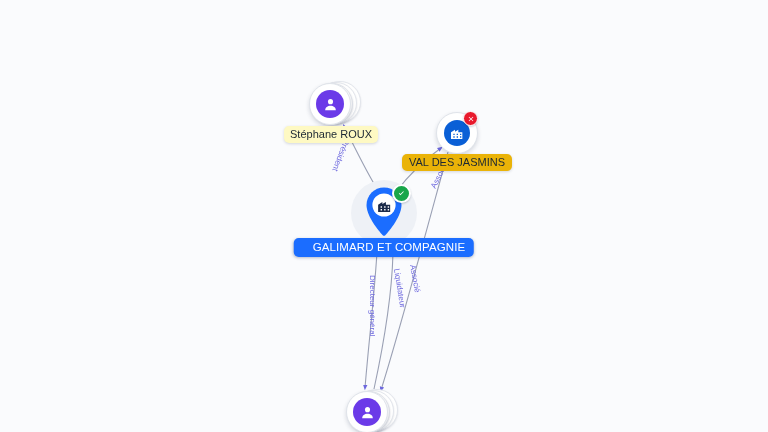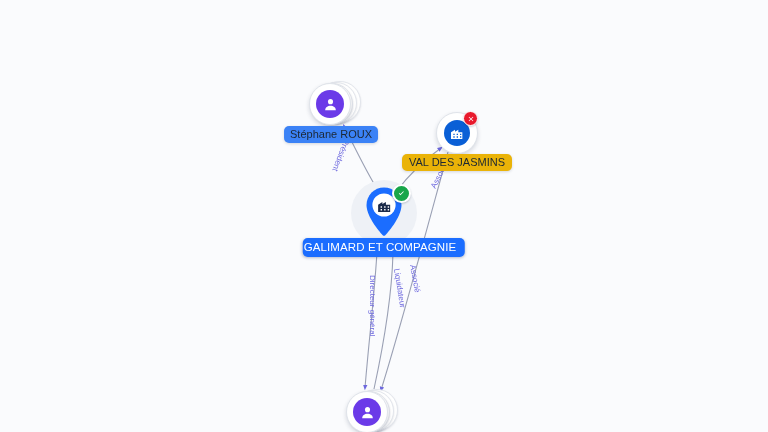--- a/index.html
+++ b/index.html
@@ -31,21 +31,21 @@
   }
   .avatar{
     width:28px;height:28px;border-radius:50%;
     background:#6b3ae8;display:flex;align-items:center;justify-content:center;
   }
   .avatar svg{width:17px;height:17px;fill:#ffffff;}
 
   
   .plabel{
     position:absolute;left:50%;top:46px;transform:translateX(-50%);
-    white-space:nowrap;background:#3b82f6;border-radius:5px;
+    white-space:nowrap;background:#fef9c3;border-radius:5px;
     padding:2px 6px 3px 6px;font-size:11px;color:#1c2733;
     box-shadow:0 1px 3px rgba(20,30,60,.17);
   }
 
   
   .coCircle{
     position:relative;width:40px;height:40px;border-radius:50%;
     background:#ffffff;border:1px solid #e0e4ea;
     box-shadow:0 2px 4px rgba(20,30,60,.16);
     display:flex;align-items:center;justify-content:center;
@@ -87,21 +87,21 @@
   .pinBadge{
     position:absolute;right:6px;top:4px;width:15px;height:15px;border-radius:50%;
     background:#18a64a;border:2px solid #ffffff;
     display:flex;align-items:center;justify-content:center;
     box-shadow:0 1px 2px rgba(20,30,60,.22);
   }
   .pinBadge svg{width:9px;height:9px;fill:#ffffff;}
   .focusLabel{
     position:absolute;left:50%;top:58px;transform:translateX(-50%);
     white-space:nowrap;background:#1b6dff;border-radius:5px;
-    padding:3px 9px 4px 1px;font-size:11.5px;color:#ffffff;letter-spacing:.1px;
+    padding:3px 9px 4px 19px;font-size:11.5px;color:#ffffff;letter-spacing:.1px;
     box-shadow:0 1px 3px rgba(20,40,90,.3);
   }
 
   
   .elabel{
     position:absolute;white-space:nowrap;font-size:8px;color:#6d68de;
     transform-origin:0 0;pointer-events:none;
   }
 </style>
 </head>

